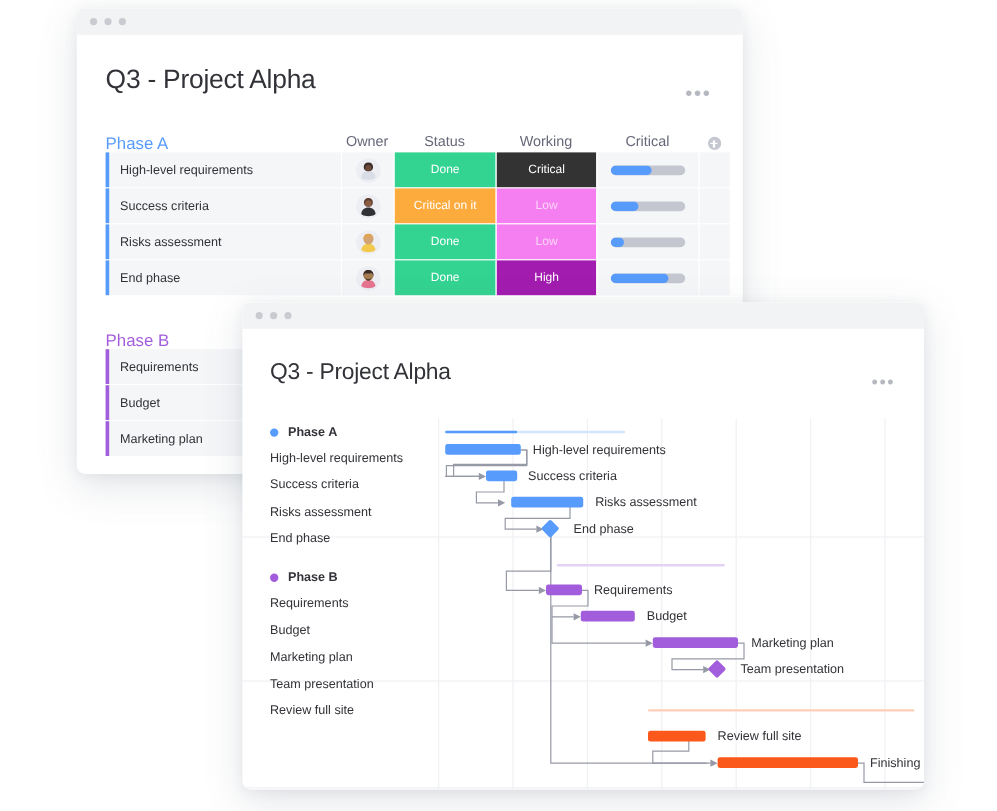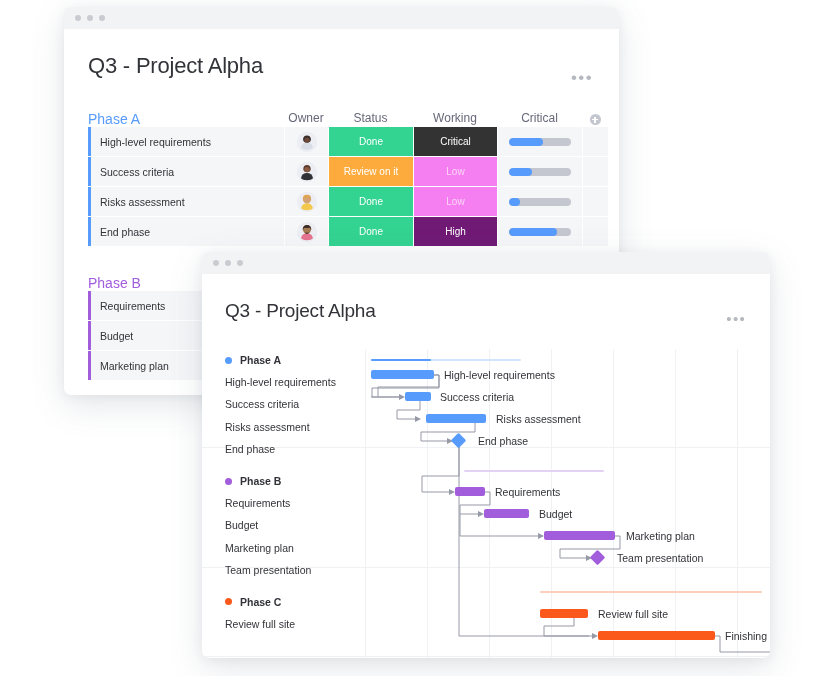--- a/index.html
+++ b/index.html
@@ -397,21 +397,21 @@
               <span class="avatar">
                 <svg viewBox="0 0 20 20">
                     <rect width="20" height="20" fill="#eceef3"></rect>
                     <path d="M10 11c3.2 0 5.4 1.9 5.9 4.7.1.6-.2 1-.7 1.3-1.4.8-3.2 1.2-5.2 1.2s-3.8-.4-5.2-1.2c-.5-.3-.8-.7-.7-1.3C4.6 12.9 6.8 11 10 11z" fill="#2f3136"></path>
                     <path d="M10 3.1c2.3 0 3.7 1.5 3.7 3.6 0 2-1.2 3.5-3.7 3.5S6.3 8.7 6.3 6.7C6.3 4.6 7.7 3.1 10 3.1z" fill="#5b3b2b"></path>
                     <circle cx="10" cy="7.6" r="2.7" fill="#8a5c43"></circle>
                   </svg>
               </span>
             </div>
             <div class="cell status" style="padding:0">
-              <span class="pill" style="background:#fdab3d">Review on it</span>
+              <span class="pill" style="background:#fdab3d">Critical on it</span>
             </div>
             <div class="cell priority" style="padding:0">
               <span class="pill" style="background:#f57ff0;color:#fcd5f8">Low</span>
             </div>
             <div class="cell timeline">
               <span class="tl-track">
                 <span class="tl-fill" style="width:37%"></span>
               </span>
             </div>
             <div class="cell endpad"></div>
@@ -453,21 +453,21 @@
                     <path d="M10 2.9c2.6 0 4.2 1.8 4.2 4.2 0 2.6-1.6 4.6-4.2 4.6S5.8 9.7 5.8 7.1C5.8 4.7 7.4 2.9 10 2.9z" fill="#a67c52"></path>
                     <path d="M5.8 7c0-2.4 1.6-4.1 4.2-4.1S14.2 4.6 14.2 7v1c-.5-1.3-1.1-2.1-1.8-2.5-1 .6-3.5.7-4.8.2-.9.4-1.4 1.3-1.8 2.6z" fill="#3a2c28"></path>
                     <path d="M7.3 9.2c.6 1.7 1.5 2.6 2.7 2.6s2.1-.9 2.7-2.6c-.6 1-1.5 1.5-2.7 1.5s-2.1-.5-2.7-1.5z" fill="#3a2c28"></path>
                   </svg>
               </span>
             </div>
             <div class="cell status" style="padding:0">
               <span class="pill" style="background:#33d391">Done</span>
             </div>
             <div class="cell priority" style="padding:0">
-              <span class="pill" style="background:#701a75;color:#ffffff">High</span>
+              <span class="pill" style="background:#a21caf;color:#ffffff">High</span>
             </div>
             <div class="cell timeline">
               <span class="tl-track">
                 <span class="tl-fill" style="width:78%"></span>
               </span>
             </div>
             <div class="cell endpad"></div>
           </div>
 
         </div>
@@ -564,24 +564,20 @@
           <div class="g-row">
             <span>Budget</span>
           </div>
           <div class="g-row">
             <span>Marketing plan</span>
           </div>
           <div class="g-row">
             <span>Team presentation</span>
           </div>
 
-          <div class="g-row phase" style="margin-top:10px">
-            <span class="g-bullet c"></span>
-            <span>Phase C</span>
-          </div>
           <div class="g-row">
             <span>Review full site</span>
           </div>
         </div>
 
         <div class="dep" style="left:0;top:0;width:568px;height:331px">
           <svg width="568" height="331">
             <g stroke="#9699a6" stroke-width="1" fill="none">
 
               <path d="M232 26 L237 26 L237 38 L176 38 L176 48"></path>

